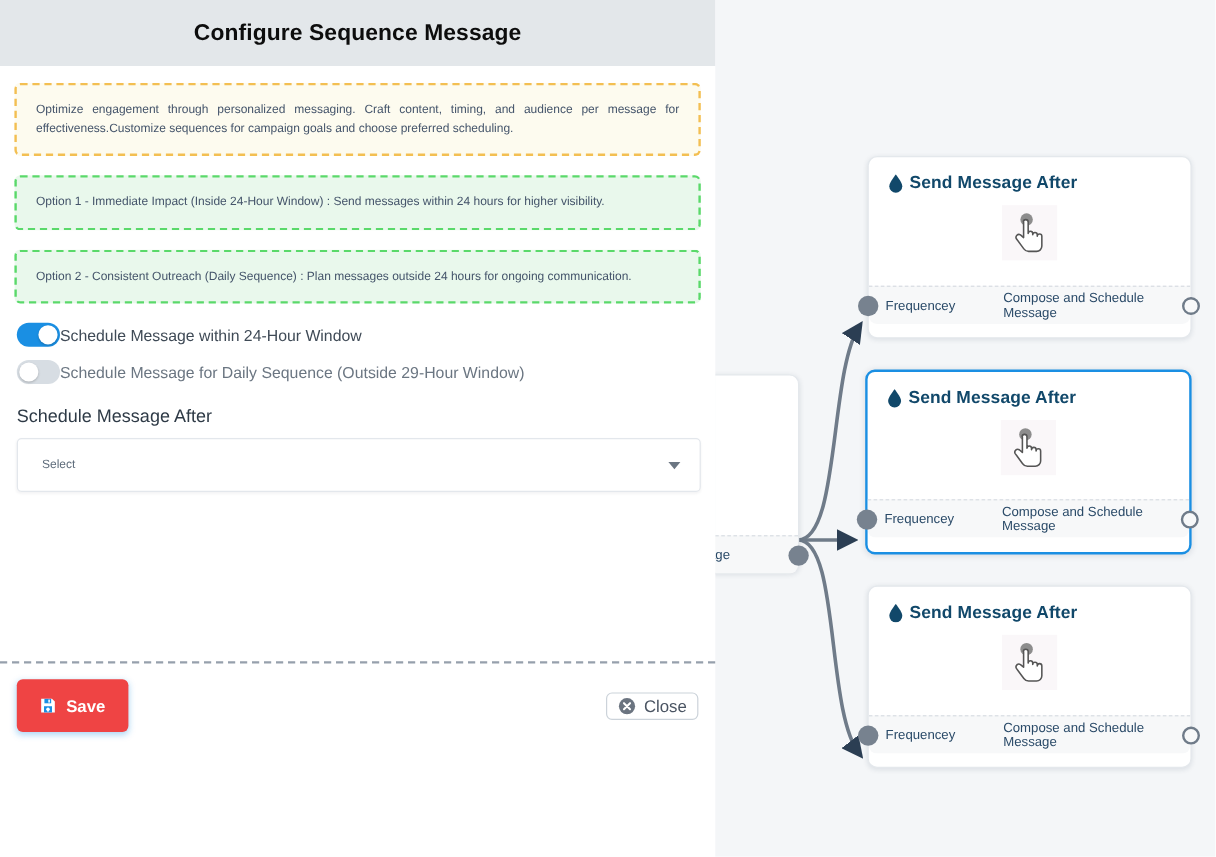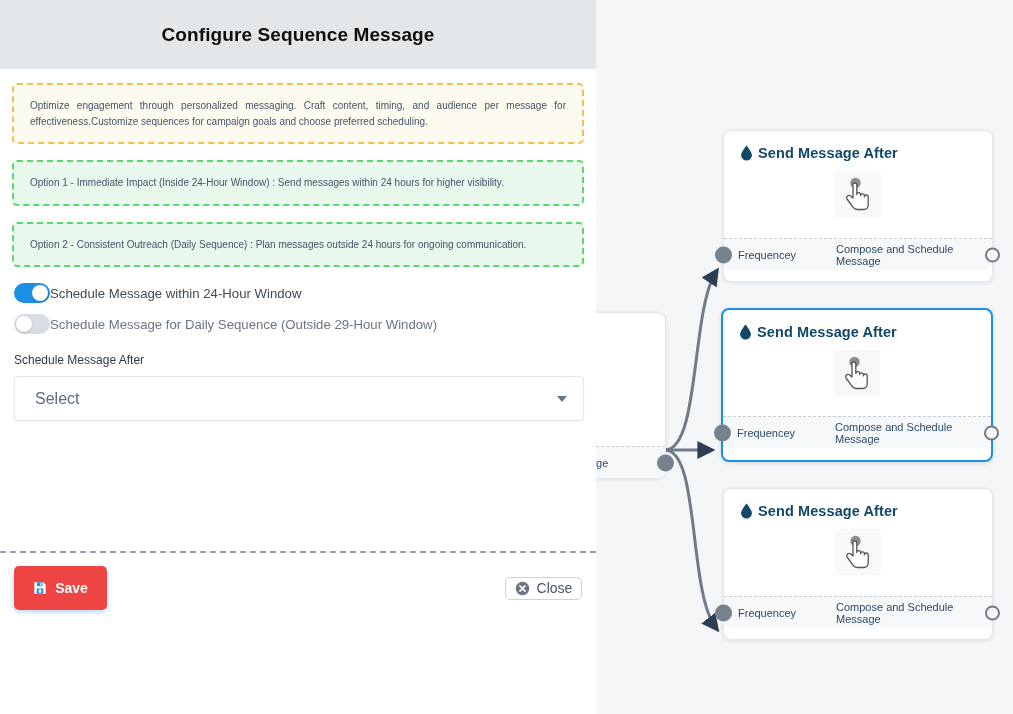--- a/index.html
+++ b/index.html
@@ -93,21 +93,21 @@
   #node-left .node-footer { height: 32px; }
   #node-left .ft-right { left: 14px; }
 
   
   #panel {
     position: absolute; left: 0; top: 0;
     width: 596px; height: 714px;
     background: #ffffff;
   }
   #panel-header {
-    height: 69px; background: #e3e7ea;
+    height: 55px; background: #e3e7ea;
     display: flex; align-items: center; justify-content: center;
   }
   #panel-title {
     font-size: 19px; font-weight: bold; color: #0d0d0d;
     letter-spacing: .1px;
   }
   #panel-body { padding: 14px 12px 0 12px; }
 
   .callout {
     border-radius: 5px;
@@ -143,32 +143,32 @@
     width: 16px; height: 16px; border-radius: 50%;
     background: #fff;
     box-shadow: 0 1px 2px rgba(0,0,0,.2);
   }
   .switch.on .knob { left: 18px; }
   .toggle-label { font-size: 13.2px; color: #3f4a56; }
   .toggle-label.off { color: #6b7682; }
 
   #field-block { margin-top: 19px; padding: 0 0 0 2px; }
   #field-label {
-    font-size: 12px; color: #2e3a46; margin-bottom: 9px;
+    font-size: 15px; color: #2e3a46; margin-bottom: 9px;
     font-weight: normal;
   }
   #select-box {
     height: 45px; border: 1px solid #e3e7ec; border-radius: 4px;
     background: #fff;
     display: flex; align-items: center;
     padding: 0 14px 0 20px;
     box-shadow: 0 1px 2px rgba(30,40,60,.05);
     position: relative;
   }
-  #select-value { font-size: 16px; color: #5d6b7a; }
+  #select-value { font-size: 10px; color: #5d6b7a; }
   #select-caret {
     position: absolute; right: 16px; top: 50%;
     transform: translateY(-50%);
     width: 0; height: 0;
     border-left: 5px solid transparent;
     border-right: 5px solid transparent;
     border-top: 6px solid #6b7682;
   }
 
   #panel-divider {

